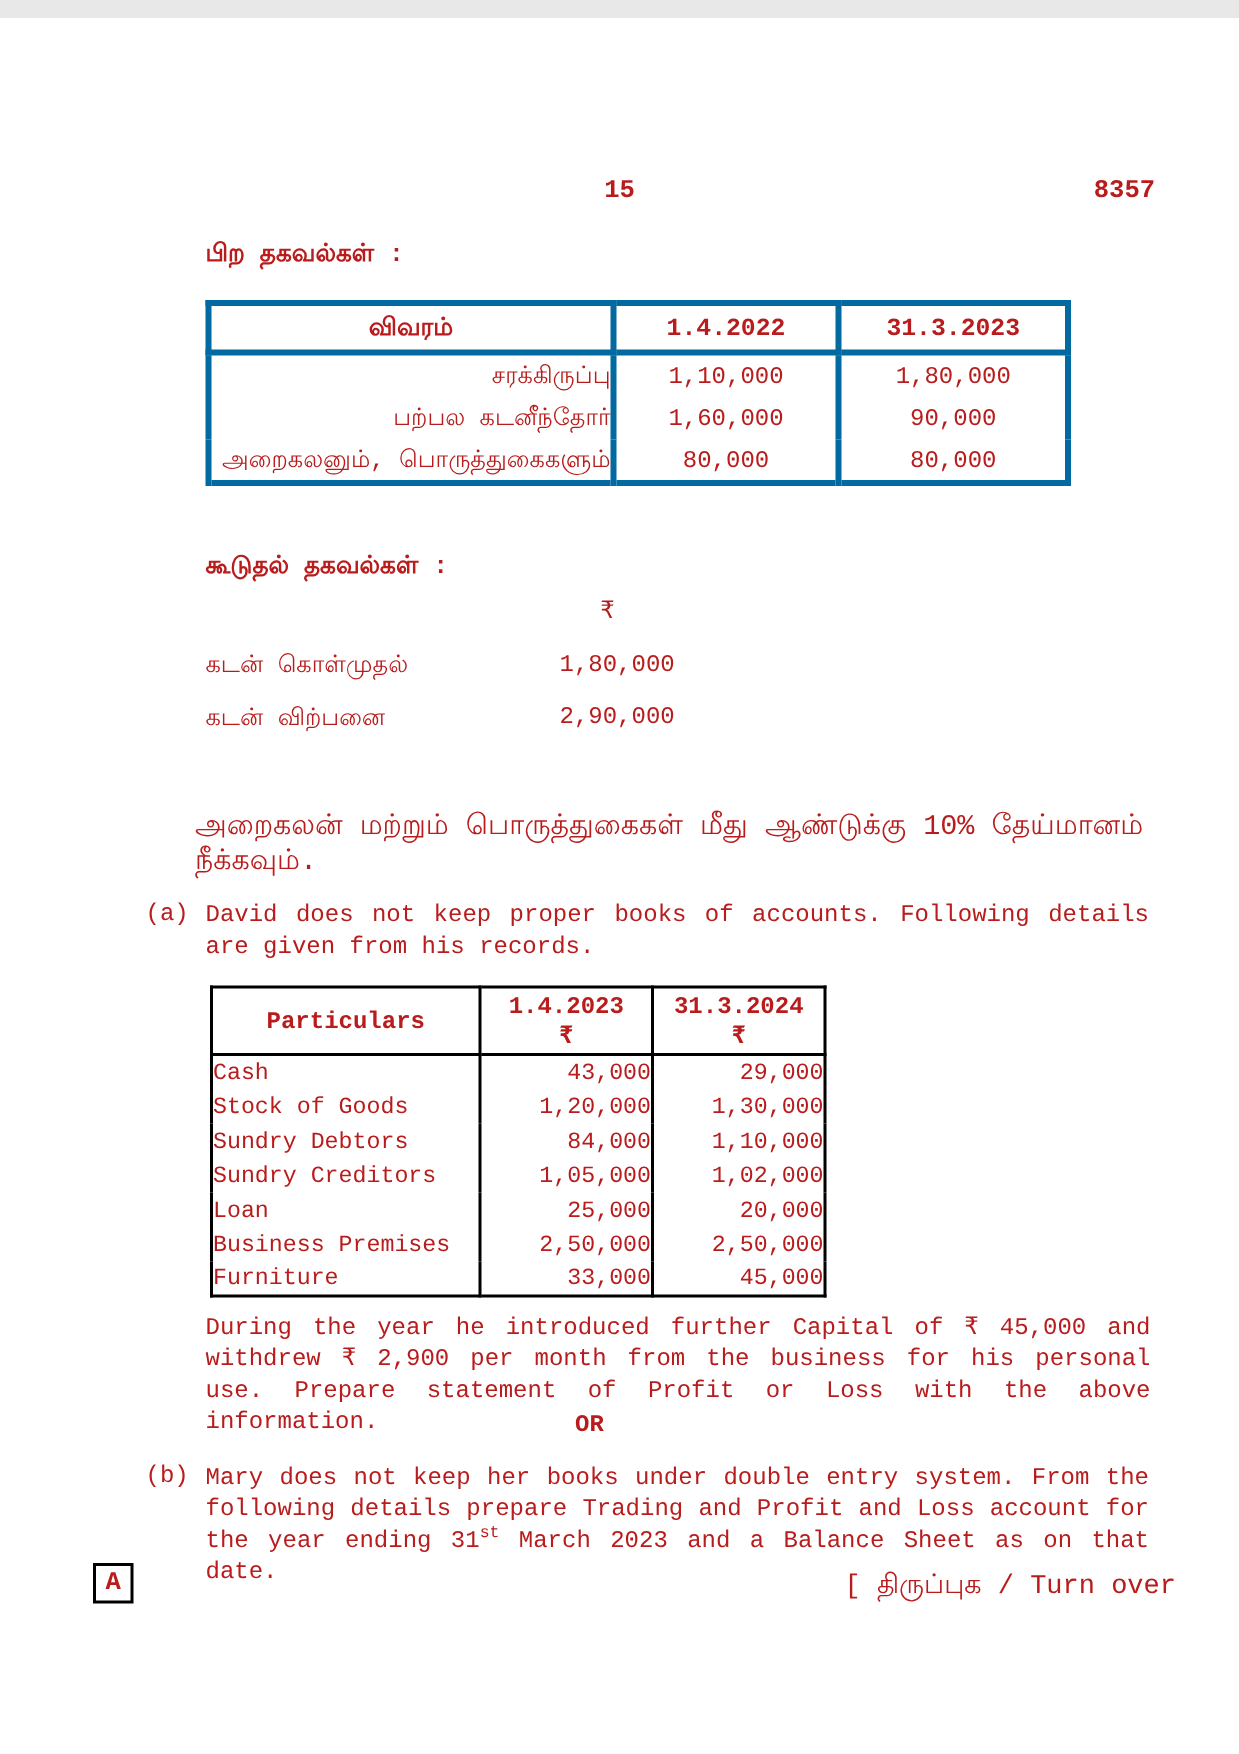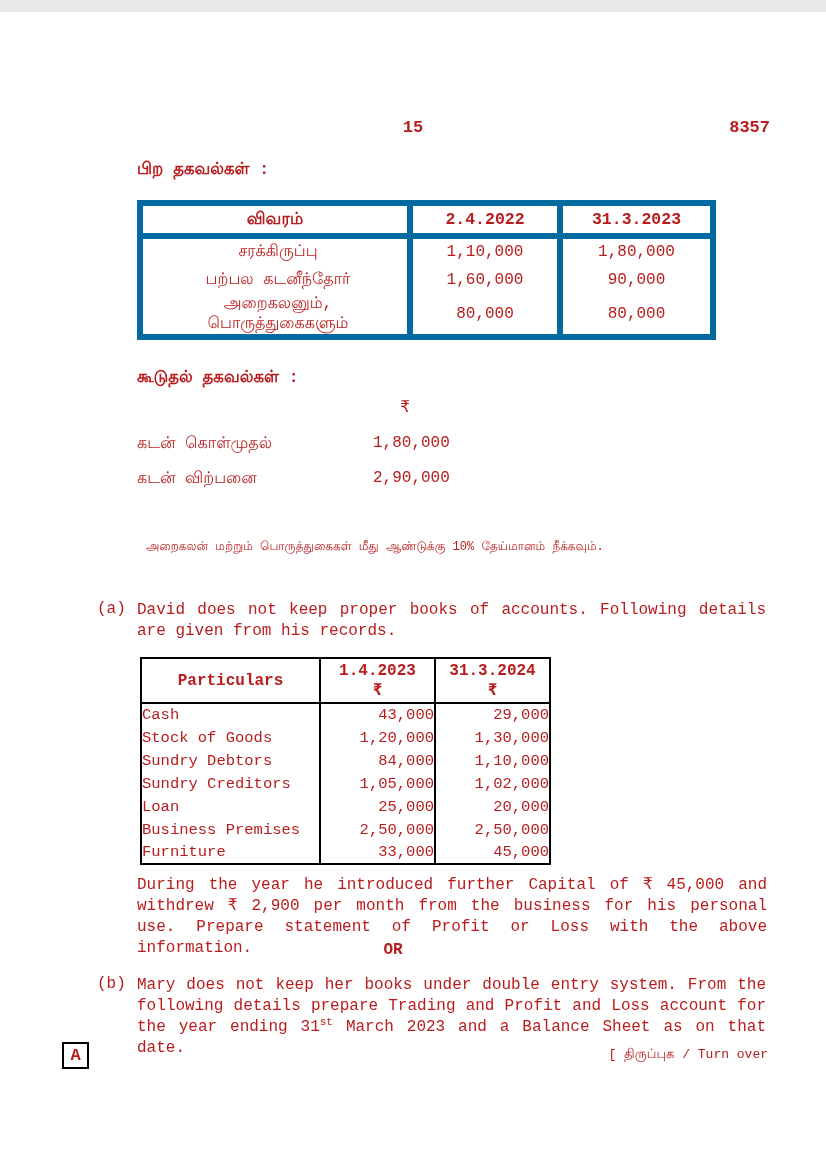--- a/index.html
+++ b/index.html
@@ -20,39 +20,39 @@
   .page-num { top:106px; left:0; width:826px; text-align:center; font-weight:bold; font-size:17px; }
   .paper-code { top:106px; right:56px; font-weight:bold; font-size:17px; }
 
   
   .tamil-heading { font-weight:bold; font-size:16.5px; }
   .h-other { top:148px; left:137px; }
   .h-additional { top:356px; left:137px; }
 
   
   .t1 { top:188px; left:137px; border-collapse:collapse; table-layout:fixed; }
-  .t1, .t1 th, .t1 td { border:6px solid #0369a1; }
+  .t1, .t1 th, .t1 td { border:4px solid #0369a1; }
   .t1 td { border-top:none; border-bottom:none; }
   .t1 tr:last-child td { border-bottom:2px solid #000; }
   .t1 th { height:33px; font-weight:bold; font-size:16.5px; text-align:center; vertical-align:middle; }
   .t1 td { height:29px; vertical-align:middle; font-size:16px; }
   .t1 .c-label { width:270px; }
   .t1 .c-v1 { width:150px; }
   .t1 .c-v2 { width:153px; }
-  .t1 td.c-label { text-align:center; padding-left:6px; }
+  .t1 td.c-label { text-align:right; padding-left:6px; }
   .t1 td.c-v1, .t1 td.c-v2 { text-align:center; }
 
   
   .rupee-head { top:385px; left:373px; width:64px; text-align:center; font-size:16px; }
   .info-row { left:137px; width:520px; display:flex; }
   .info-row .lbl { width:236px; }
   .info-row .val { width:64px; text-align:left; }
   .ir0 { top:422px; } .ir1 { top:457px; } .ir2 { top:492px; }
 
-  .dep-note { top:528px; left:146px; width:660px; font-size:12px; }
+  .dep-note { top:528px; left:130px; width:660px; font-size:19px; }
 
   
   .q-row { left:97px; width:670px; display:flex; }
   .q-row .marker { width:40px; flex:none; }
   .q-row .q-text { width:629px; text-align:justify; line-height:21px; }
   .qa { top:588px; }
   .qb { top:963px; }
   sup { font-size:11px; line-height:0; }
 
   
@@ -70,37 +70,37 @@
 
   .outro { top:863px; left:137px; width:630px; text-align:justify; line-height:21px; font-size:16px; }
   .or-divider { top:929px; left:137px; width:512px; text-align:center; font-weight:bold; font-size:16px; }
 
   
   .section-badge {
     top:1030px; left:62px; width:27px; height:27px;
     border:2px solid #000; text-align:center; line-height:23px;
     font-weight:bold; font-size:17px;
   }
-  .turn-over { top:1035px; right:58px; font-size:13px; }
+  .turn-over { top:1035px; right:42px; font-size:18px; }
 </style>
 </head>
 <body>
 
 <div class="page">
 
   <div class="abs page-num">15</div>
   <div class="abs paper-code">8357</div>
 
   <div class="abs tamil-heading h-other">பிற தகவல்கள் :</div>
 
   <table class="abs t1">
     <tbody>
         <tr>
       <th class="c-label">விவரம்</th>
-      <th class="c-v1">2.4.2022</th>
+      <th class="c-v1">1.4.2022</th>
       <th class="c-v2">31.3.2023</th>
     </tr>
     <tr>
       <td class="c-label">சரக்கிருப்பு</td>
       <td class="c-v1">1,10,000</td>
       <td class="c-v2">1,80,000</td>
     </tr>
     <tr>
       <td class="c-label">பற்பல கடனீந்தோர்</td>
       <td class="c-v1">1,60,000</td>

